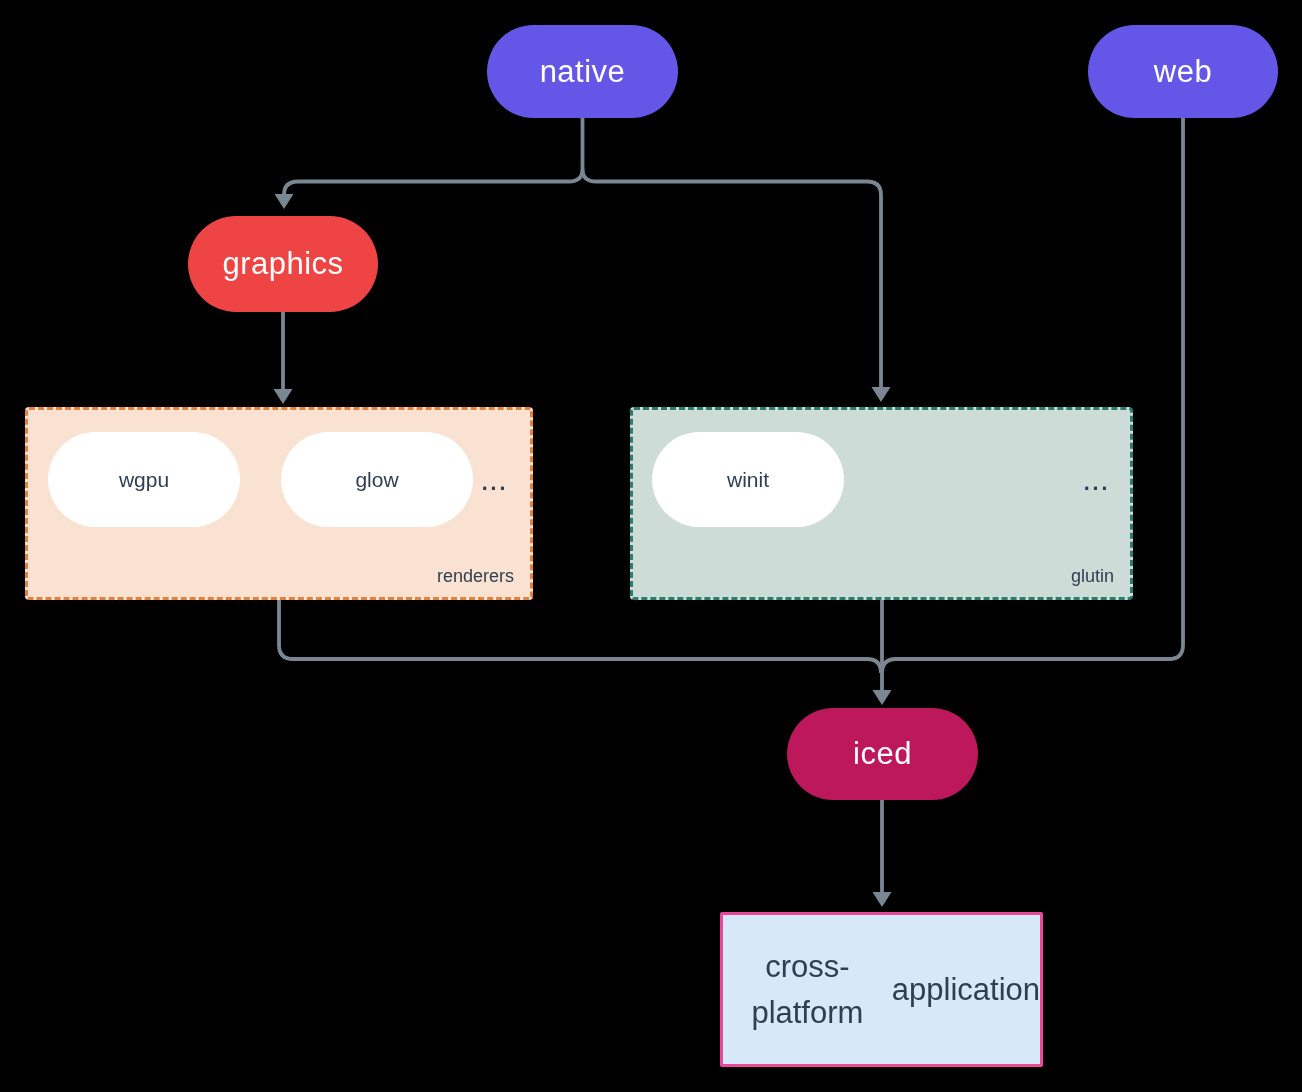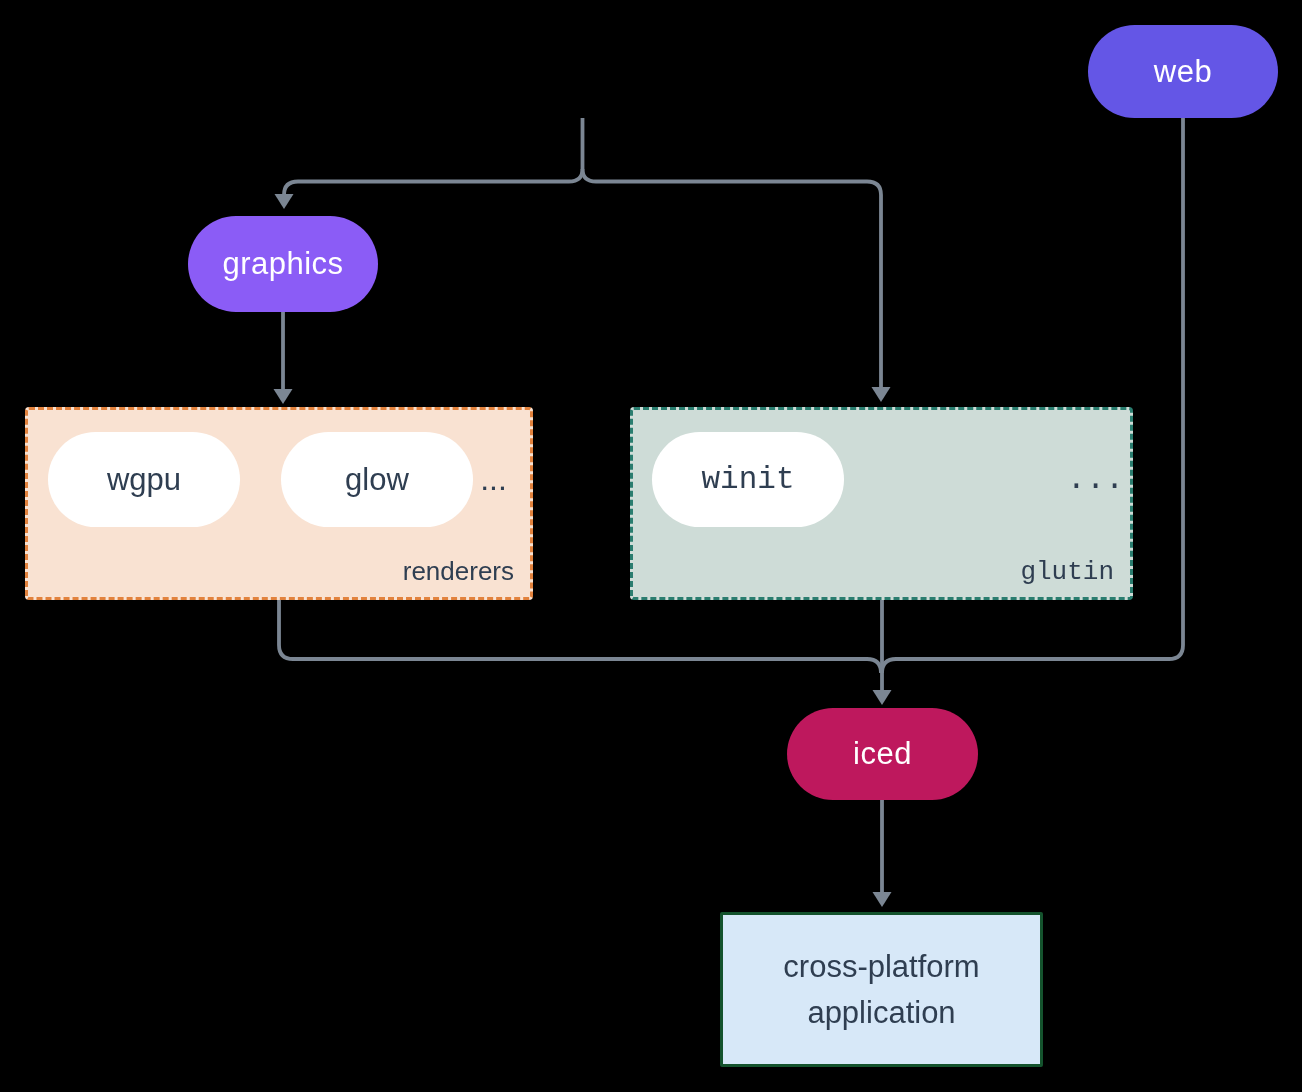--- a/index.html
+++ b/index.html
@@ -26,83 +26,81 @@
     position: absolute;
     border-radius: 60px;
     display: flex;
     align-items: center;
     justify-content: center;
     font-size: 31px;
     color: #ffffff;
     letter-spacing: 0.5px;
   }
   .pill.purple { background: #6456e6; }
-  .pill.orange { background: #8b5cf6; }
+  .pill.orange { background: #ef4444; }
   .pill.blue   { background: #be185d; }
 
   .group-box {
     position: absolute;
     box-sizing: border-box;
     border-radius: 4px;
     width: 508px;
     height: 193px;
   }
   .group-box.renderers {
     left: 25px; top: 407px;
     background: #f9e2d2;
     border: 3px dashed #e2823d;
   }
   .group-box.shells {
     left: 630px; top: 407px;
     width: 503px;
     background: #cedcd7;
     border: 3px dashed #2a7d6f;
-    font-family: Liberation Mono, monospace;
   }
   .group-label {
     position: absolute;
     right: 16px;
     bottom: 10px;
-    font-size: 26px;
+    font-size: 18px;
     color: #2f3e51;
   }
   .inner-pill {
     position: absolute;
     top: 22px;
     width: 192px;
     height: 95px;
     background: #ffffff;
     border-radius: 50px;
     display: flex;
     align-items: center;
     justify-content: center;
-    font-size: 31px;
+    font-size: 21px;
     color: #2f3e51;
   }
   .ellipsis {
     position: absolute;
     top: 22px;
     height: 95px;
     width: 75px;
     display: flex;
     align-items: center;
     justify-content: center;
     font-size: 32px;
     color: #2f3e51;
   }
   .app-box {
     position: absolute;
     left: 720px; top: 912px;
     width: 323px; height: 155px;
     box-sizing: border-box;
     background: #d7e8f8;
-    border: 3px solid #14532d;
+    border: 3px solid #ec4899;
     border-radius: 2px;
     display: flex;
-    flex-direction: column;
     align-items: center;
     justify-content: center;
     font-size: 31px;
     line-height: 46px;
     color: #2f3e51;
     text-align: center;
   }
   .edge { stroke: #7b8693; stroke-width: 3.8; fill: none; }
   .arrowhead { fill: #7b8693; stroke: none; }
 </style>
@@ -124,20 +122,21 @@
 
     <path class="edge" d="M 279 600 L 279 645 Q 279 659 293 659 L 867 659 Q 881 659 881 673"></path>
     <path class="edge" d="M 1183 118 L 1183 645 Q 1183 659 1169 659 L 896 659 Q 882 659 882 673"></path>
     <path class="edge" d="M 882 600 L 882 691"></path>
     <polygon class="arrowhead" points="872.5,690 891.5,690 882,705"></polygon>
 
     <path class="edge" d="M 882 800 L 882 893"></path>
     <polygon class="arrowhead" points="872.5,892 891.5,892 882,907"></polygon>
   </svg>
 
+  <div class="pill purple" style="left:487px; top:25px; width:191px; height:93px;">native</div>
 
   <div class="pill purple" style="left:1088px; top:25px; width:190px; height:93px;text-align:right;">web</div>
 
   <div class="pill orange" style="left:188px; top:216px; width:190px; height:96px;">graphics</div>
 
   <div class="group-box renderers">
     <div class="inner-pill" style="left:20px;">wgpu</div>
     <div class="inner-pill" style="left:253px;">glow</div>
     <div class="ellipsis" style="left:428px;">...</div>
     <div class="group-label">renderers</div>

